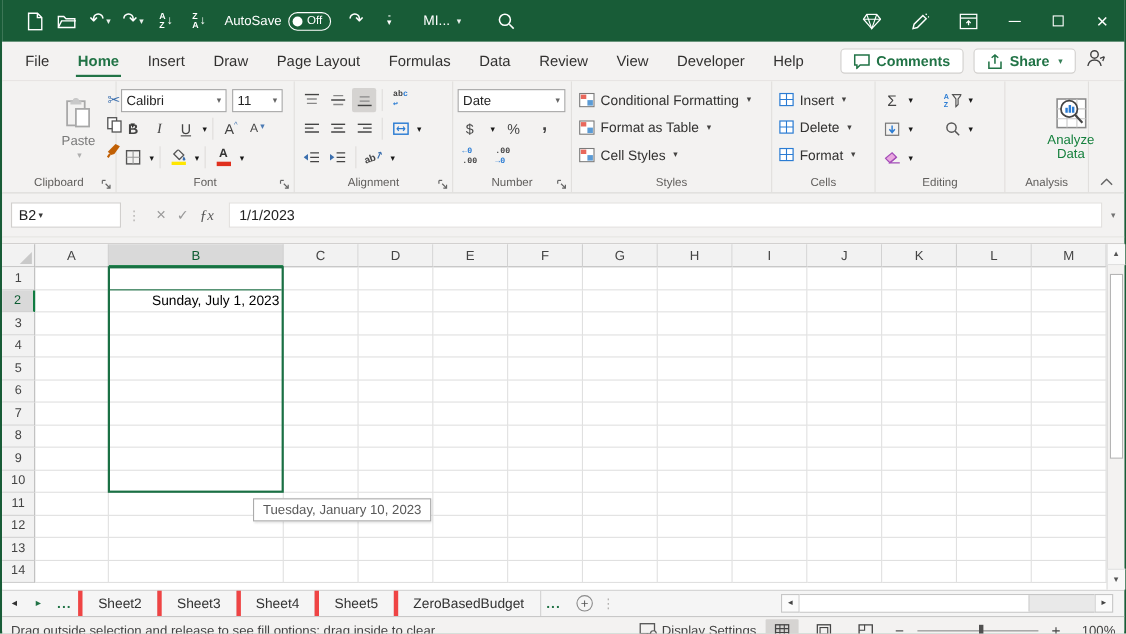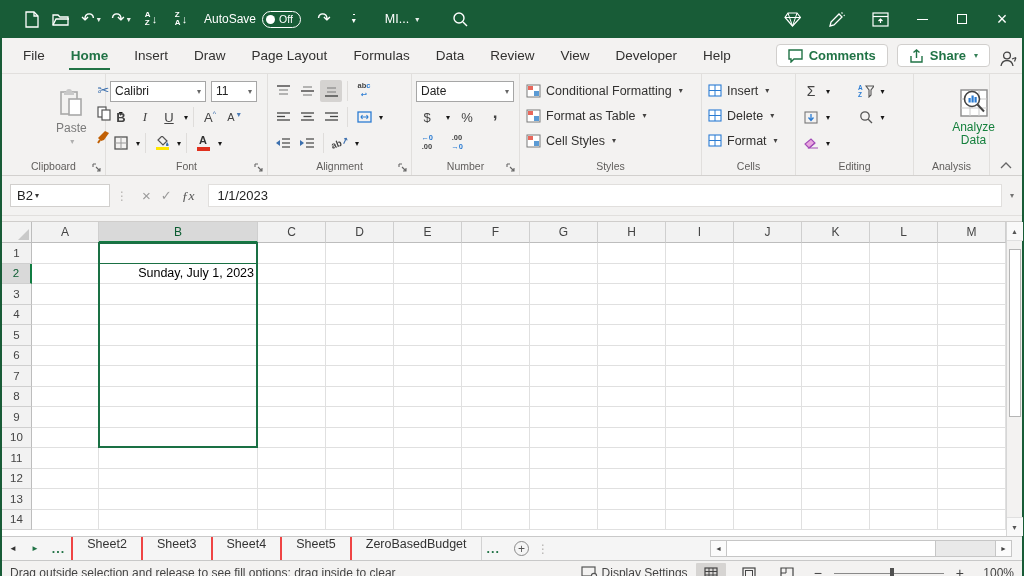--- a/index.html
+++ b/index.html
@@ -27,37 +27,37 @@
   .maxbox { width:10px; height:10px; border:1.2px solid #fff; }
   .minline { width:11px; border-top:1.4px solid #fff; display:inline-block; }
 
   
   .tabstrip { height:36px; background:#f3f2f1; display:flex; align-items:center; border-bottom:1px solid #e1dfdd; }
   .rtab { padding:6px 13px 7px; font-size:13.5px; color:#323130; cursor:default; position:relative; }
   .rtab.sel { color:#217346; font-weight:bold; }
   .rtab.sel::after { content:""; position:absolute; left:11px; right:11px; bottom:0; border-bottom:2.5px solid #217346; }
   .pillbtn { display:flex; align-items:center; gap:6px; background:#fff; border:1px solid #d1cfcd; border-radius:4px;
              padding:3px 11px; color:#217346; font-size:13px; font-weight:bold; margin-right:9px; }
-  .tab-right { margin-left:auto; display:flex; align-items:flex-end; padding-right:4px; }
+  .tab-right { margin-left:auto; display:flex; align-items:flex-start; padding-right:16px; }
 
   
   .ribbon { height:102px; background:#f3f2f1; display:flex; border-bottom:1px solid #d2d0ce; }
   .rgroup { display:flex; flex-direction:column; border-right:1px solid #e1dfdd; position:relative; }
   .rg-body { flex:1; padding:4px 4px 0; }
   .rg-label { height:18px; display:flex; align-items:center; justify-content:center; gap:5px; font-size:10.5px; color:#605e5c; }
   .launcher { position:absolute; bottom:3px; right:4px; }
   .rrow { display:flex; align-items:center; height:26px; gap:2px; }
   .sbtn { display:flex; align-items:center; justify-content:center; min-width:22px; height:22px; border-radius:2px; color:#444; }
   .sbtn.on { background:#d5d3d1; }
   .combo { background:#fff; border:1px solid #a6a6a6; height:21px; display:flex; align-items:center; font-size:12px; color:#222; padding:0 4px; justify-content:space-between; }
   .combo .drop { color:#555; }
   .vdiv { width:1px; height:20px; background:#dfdddb; margin:0 3px; }
   .bigbtn { display:flex; flex-direction:column; align-items:center; justify-content:center; gap:2px; padding:2px 6px; height:100%; color:#7a7a7a; font-size:12px;margin-left:44px; }
   .menu-item { display:flex; align-items:center; gap:5px; height:25px; font-size:12.5px; color:#323130; padding:0 2px; }
-  .microtxt { font-size:7.5px; line-height:1.15; color:#444; text-align:center; font-weight:bold; }
+  .microtxt { font-size:7.5px; line-height:1.15; color:#444; text-align:left; font-weight:bold;font-family:Liberation Mono, monospace; }
   .microtxt .blue { color:#2b7cd3; }
   .ribbon-collapse { display:flex; align-items:flex-end; justify-content:center; padding-bottom:6px; flex:1; }
 
   svg.ic { display:block; }
   .bar-under { display:flex; flex-direction:column; align-items:center; line-height:1; }
   .bar-under .bar { width:13px; height:3.5px; margin-top:1px; }
 
   
   .fbar { height:40px; background:#f3f2f1; display:flex; align-items:center; padding:0 8px; gap:6px; border-bottom:1px solid #e1dfdd; }
   .namebox { width:100px; height:23px; background:#fff; border:1px solid #d1cfcd; display:flex; align-items:center; font-size:13px; padding:0 6px; color:#222; }
@@ -85,21 +85,21 @@
   .vscroll { position:absolute; top:0; right:0; width:16px; height:100%; background:#f3f2f1; border-left:1px solid #d6d6d6; display:flex; flex-direction:column; align-items:center; }
   .varrow { width:16px; height:19px; display:flex; align-items:center; justify-content:center; font-size:7px; color:#555; background:#f9f9f9; border-bottom:1px solid #e0e0e0; }
   .varrow.bot { margin-top:auto; border-top:1px solid #e0e0e0; border-bottom:none; }
   .vthumb { width:12px; height:168px; margin-top:8px; background:#fff; border:1px solid #b5b5b5; }
 
   
   .sheetbar { height:24px; background:#f5f5f5; border-top:1px solid #c9c9c9; display:flex; align-items:center; font-size:12.5px; color:#333; }
   .snav { padding:0 7px; font-size:8px; color:#333; }
   .snav.grn, .sdots { color:#217346; }
   .sdots { padding:0 6px; font-weight:bold; letter-spacing:1px; }
-  .stab { height:100%; display:flex; align-items:flex-start; padding:0 14px; border-right:1px solid #d2d2d2; border-left:2px solid #ef4444; margin-right:-1px; }
+  .stab { height:100%; display:flex; align-items:center; padding:0 14px; border-right:1px solid #d2d2d2; border-left:4px solid #ef4444; margin-right:-1px; }
   .addsheet { width:15px; height:15px; border:1px solid #8a8a8a; border-radius:50%; display:flex; align-items:center; justify-content:center; font-size:12px; color:#555; margin:0 8px; }
   .hscroll { margin-left:auto; display:flex; align-items:center; height:17px; margin-right:10px; }
   .harrow { width:17px; height:17px; border:1px solid #c6c6c6; background:#fbfbfb; display:flex; align-items:center; justify-content:center; font-size:7px; color:#444; }
   .htrack { width:268px; height:17px; border-top:1px solid #c6c6c6; border-bottom:1px solid #c6c6c6; background:#e9e9e9; position:relative; }
   .hthumb { position:absolute; left:0; top:0; bottom:0; width:78%; background:#fff; border-right:1px solid #c6c6c6; }
 
   
   .statusbar { height:25px; background:#f3f2f1; border-top:1px solid #c8c8c8; display:flex; align-items:center; font-size:12px; color:#444; padding:0 8px; }
   .sb-right { margin-left:auto; display:flex; align-items:center; gap:8px; }
   .viewbtn { width:30px; height:21px; display:flex; align-items:center; justify-content:center; border-radius:1px; }
@@ -950,20 +950,21 @@
           <div class="cell col-x"></div>
           <div class="cell col-x"></div>
           <div class="cell col-x"></div>
           <div class="cell col-x"></div>
           <div class="cell col-x"></div>
         </div>
       </div>
     <div class="selbox">
         <div class="celldiv"></div>
       </div>
+    <div class="fill-tip">Tuesday, January 10, 2023</div>
     <div class="vscroll">
       <div class="varrow">
           <span>▲</span>
         </div>
       <div class="vthumb"></div>
       <div class="varrow bot">
           <span>▼</span>
         </div>
     </div>
   </div>

